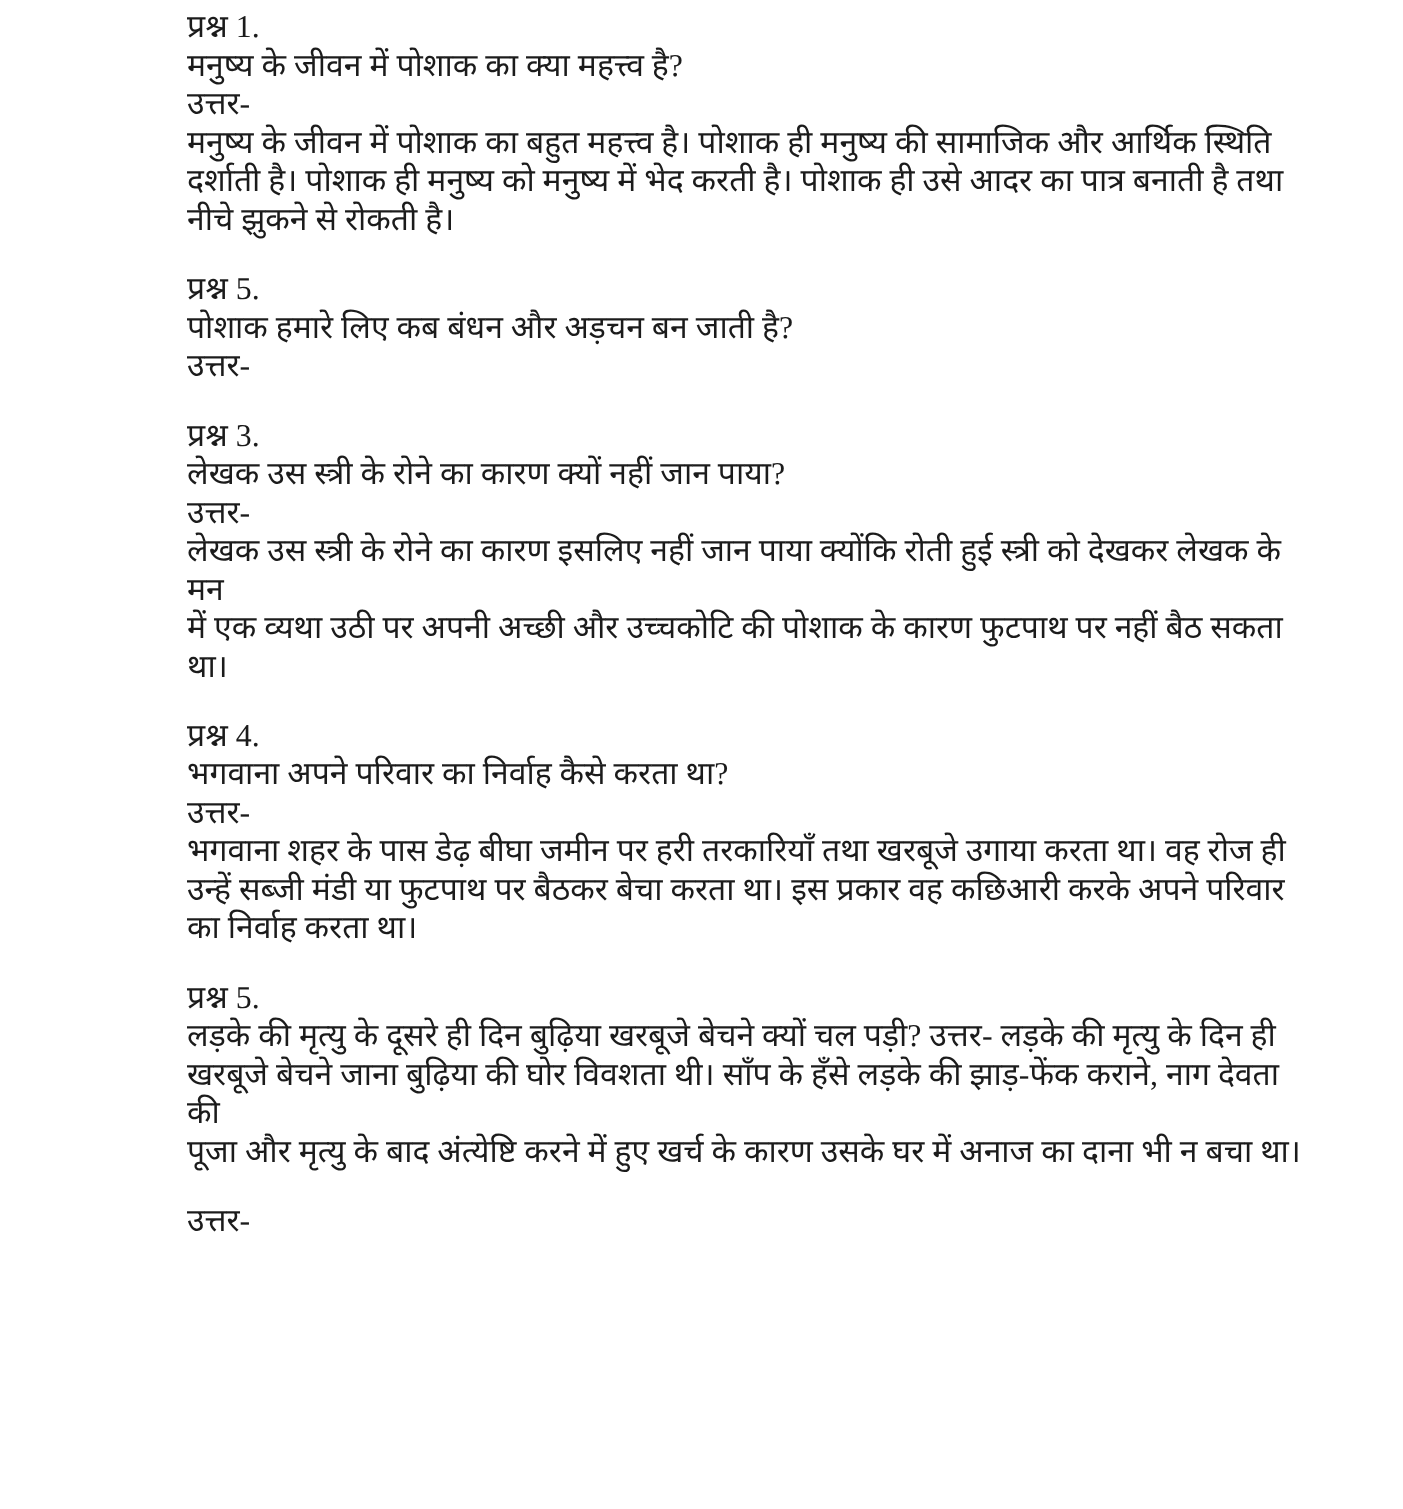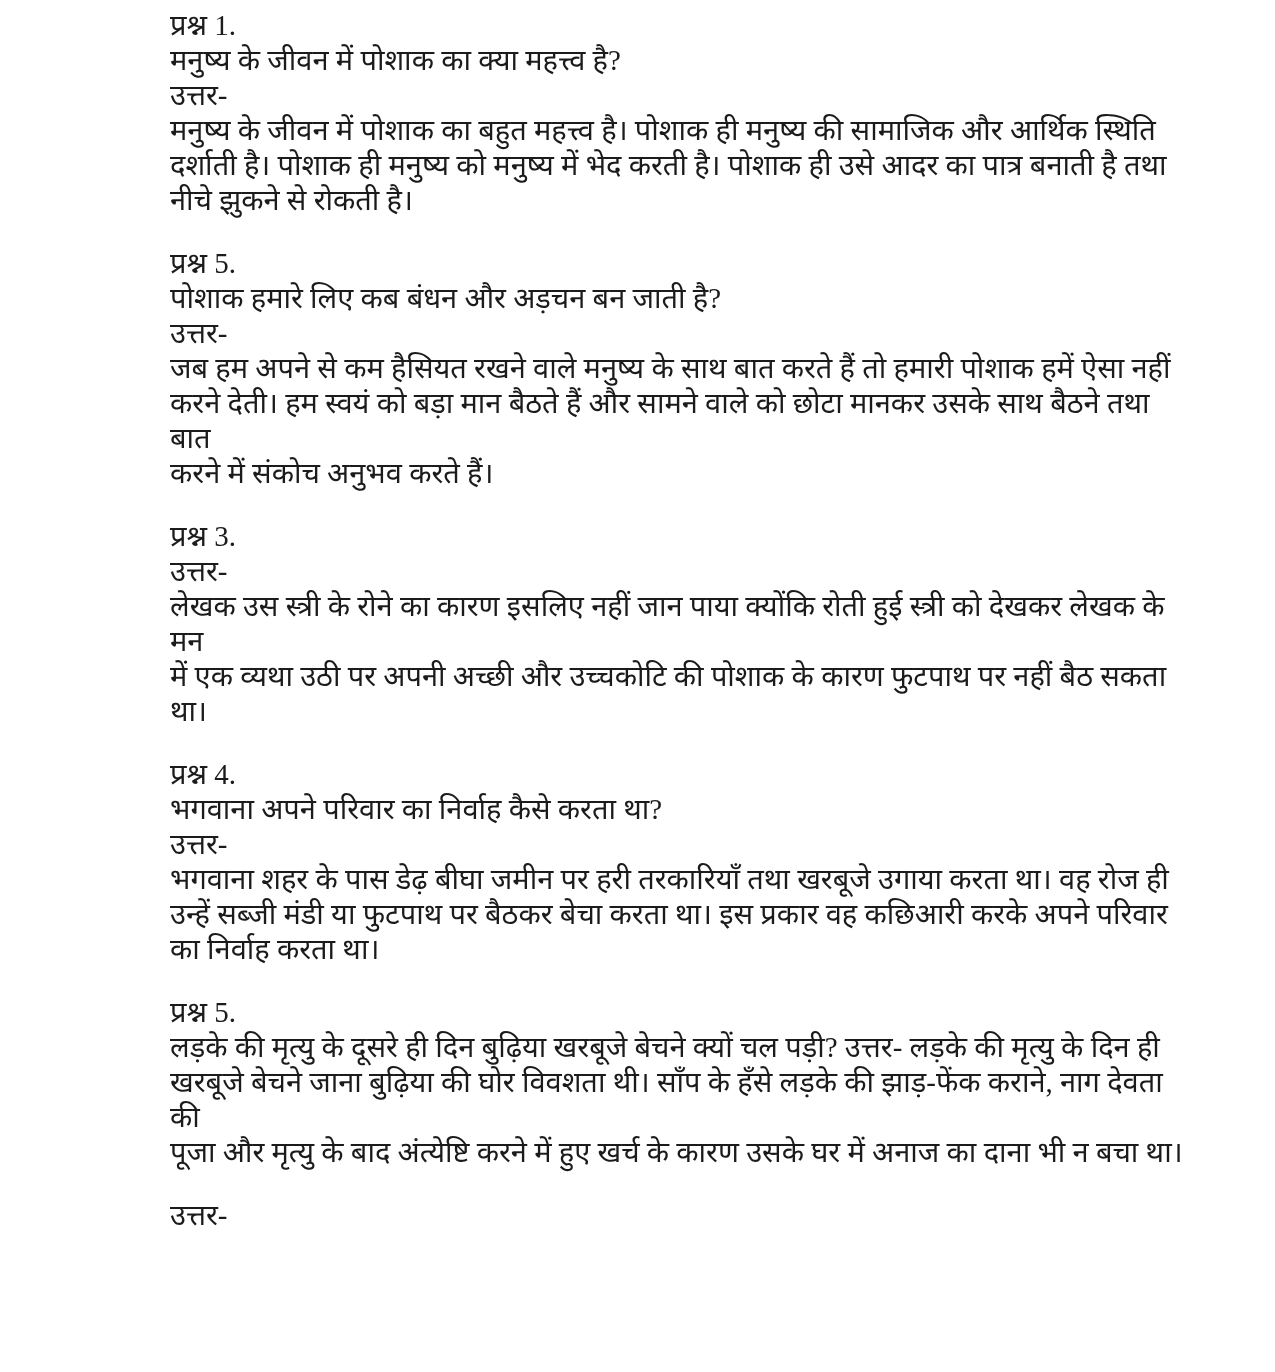--- a/index.html
+++ b/index.html
@@ -39,27 +39,25 @@
     <div class="t">उत्तर-</div>
     <div class="t">मनुष्य के जीवन में पोशाक का बहुत महत्त्व है। पोशाक ही मनुष्य की सामाजिक और आर्थिक स्थिति
 दर्शाती है। पोशाक ही मनुष्य को मनुष्य में भेद करती है। पोशाक ही उसे आदर का पात्र बनाती है तथा
 नीचे झुकने से रोकती है।</div>
   </div>
 
   <div class="qa-block">
     <div class="t">प्रश्न 5.</div>
     <div class="t">पोशाक हमारे लिए कब बंधन और अड़चन बन जाती है?</div>
     <div class="t">उत्तर-</div>
-    <div class="t">जब हम अपने से कम हैसियत रखने वाले मनुष्य के साथ बात करते हैं तो हमारी पोशाक हमें ऐसा नहीं
-करने देती। हम स्वयं को बड़ा मान बैठते हैं और सामने वाले को छोटा मानकर उसके साथ बैठने तथा बात
-करने में संकोच अनुभव करते हैं।</div>
   </div>
 
   <div class="qa-block">
     <div class="t">प्रश्न 3.</div>
+    <div class="t">लेखक उस स्त्री के रोने का कारण क्यों नहीं जान पाया?</div>
     <div class="t">उत्तर-</div>
     <div class="t">लेखक उस स्त्री के रोने का कारण इसलिए नहीं जान पाया क्योंकि रोती हुई स्त्री को देखकर लेखक के मन
 में एक व्यथा उठी पर अपनी अच्छी और उच्चकोटि की पोशाक के कारण फुटपाथ पर नहीं बैठ सकता
 था।</div>
   </div>
 
   <div class="qa-block">
     <div class="t">प्रश्न 4.</div>
     <div class="t">भगवाना अपने परिवार का निर्वाह कैसे करता था?</div>
     <div class="t">उत्तर-</div>

